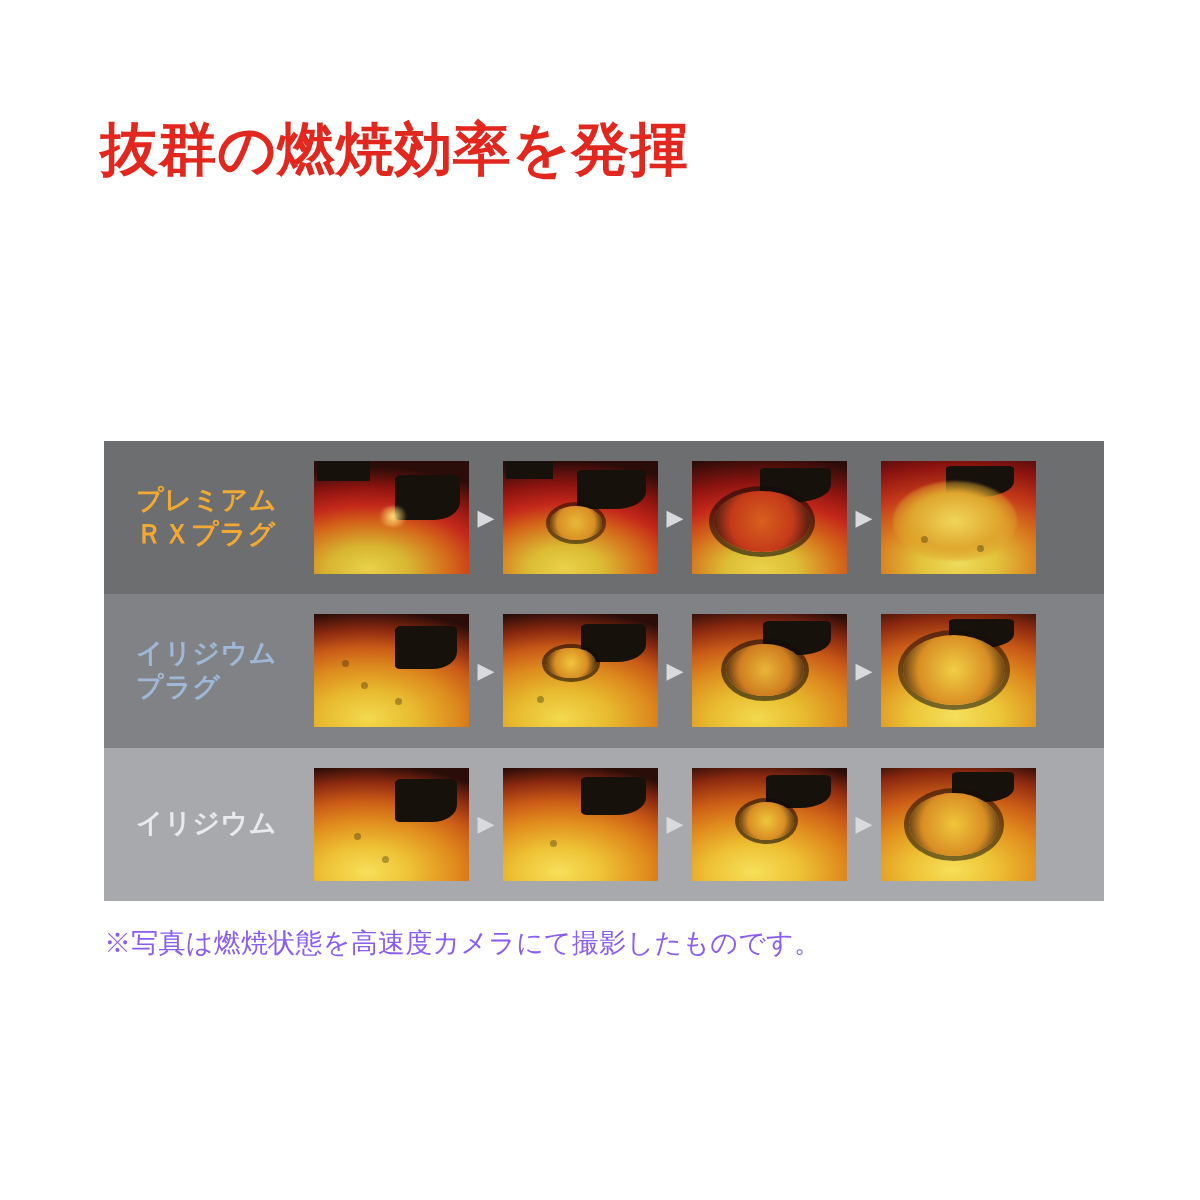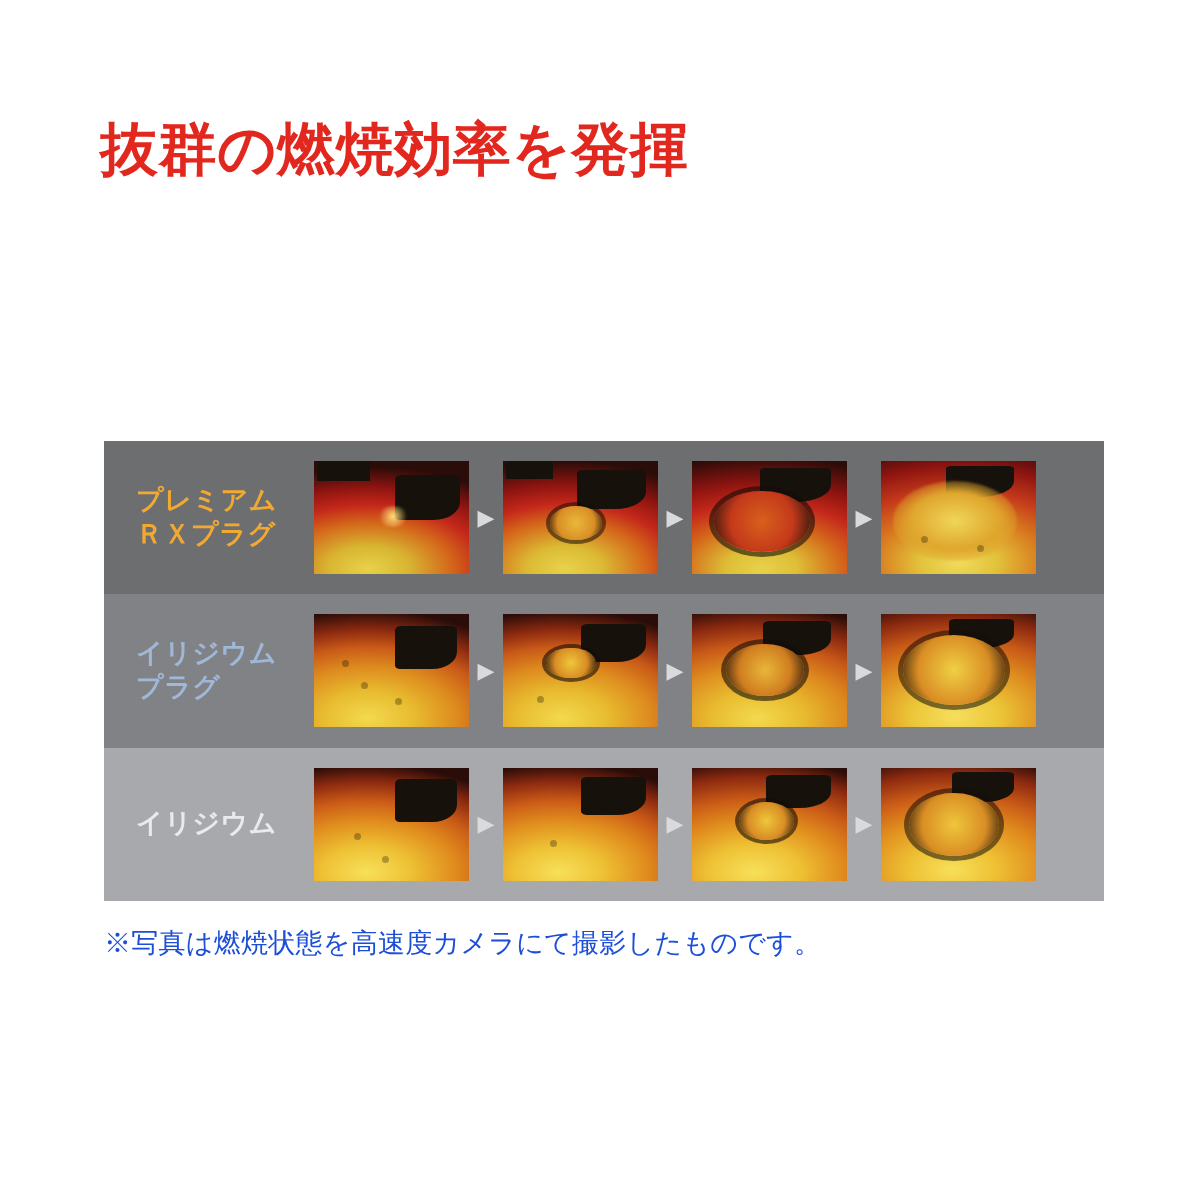--- a/index.html
+++ b/index.html
@@ -122,21 +122,21 @@
     width: 7px; height: 7px;
     border-radius: 50%;
     background: rgba(0,0,0,0.28);
   }
 
   .footnote {
     position: absolute;
     left: 104px;
     top: 925px;
     font-size: 27px;
-    color: #1d4ed8;
+    color: #8b5cf6;
     letter-spacing: 0.01em;
   }
 </style>
 </head>
 <body>
 
 <div class="page">
 
   <h1 class="headline">抜群の燃焼効率を発揮</h1>
 

